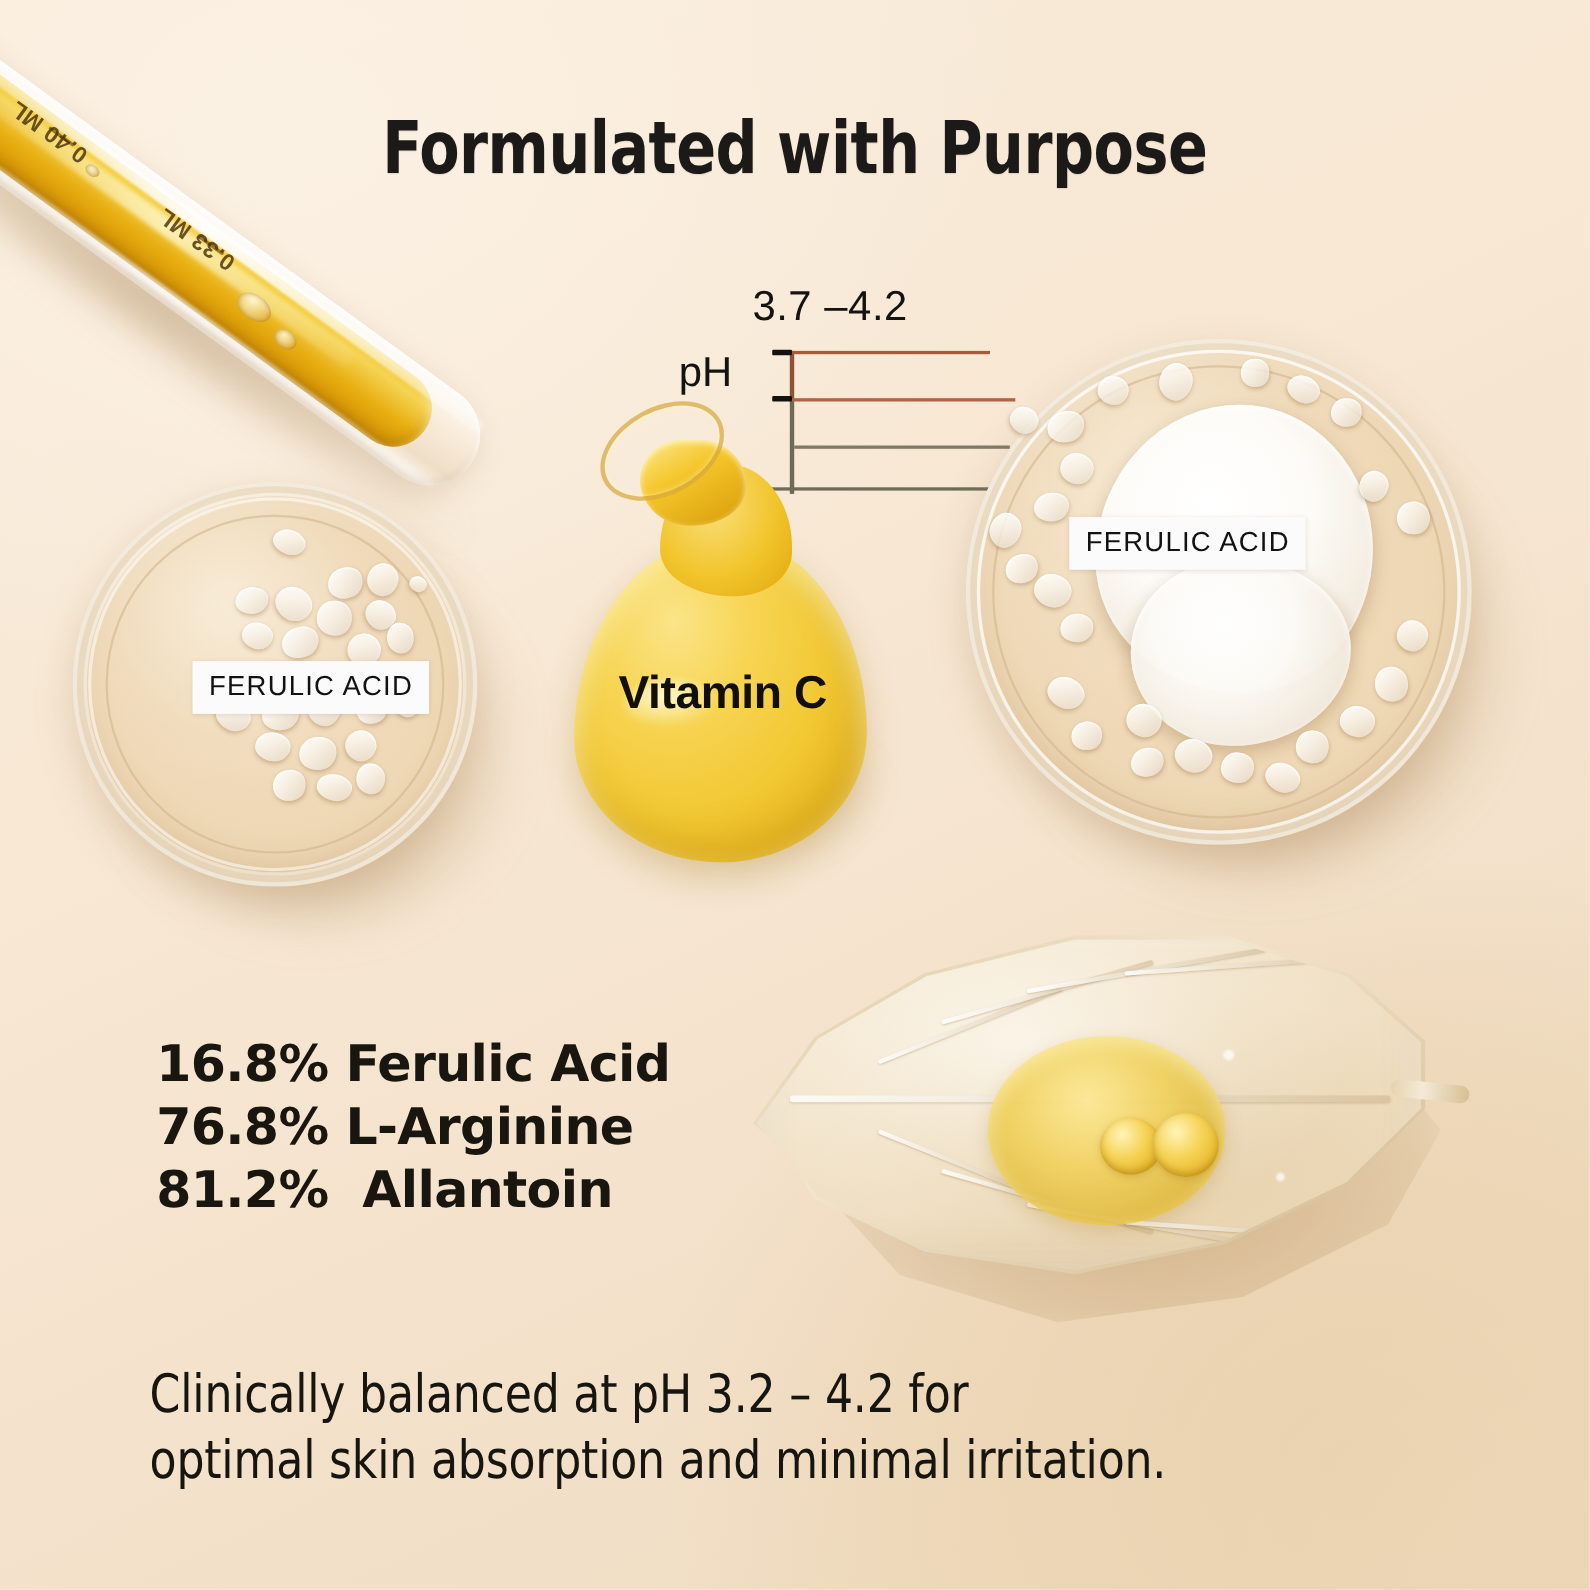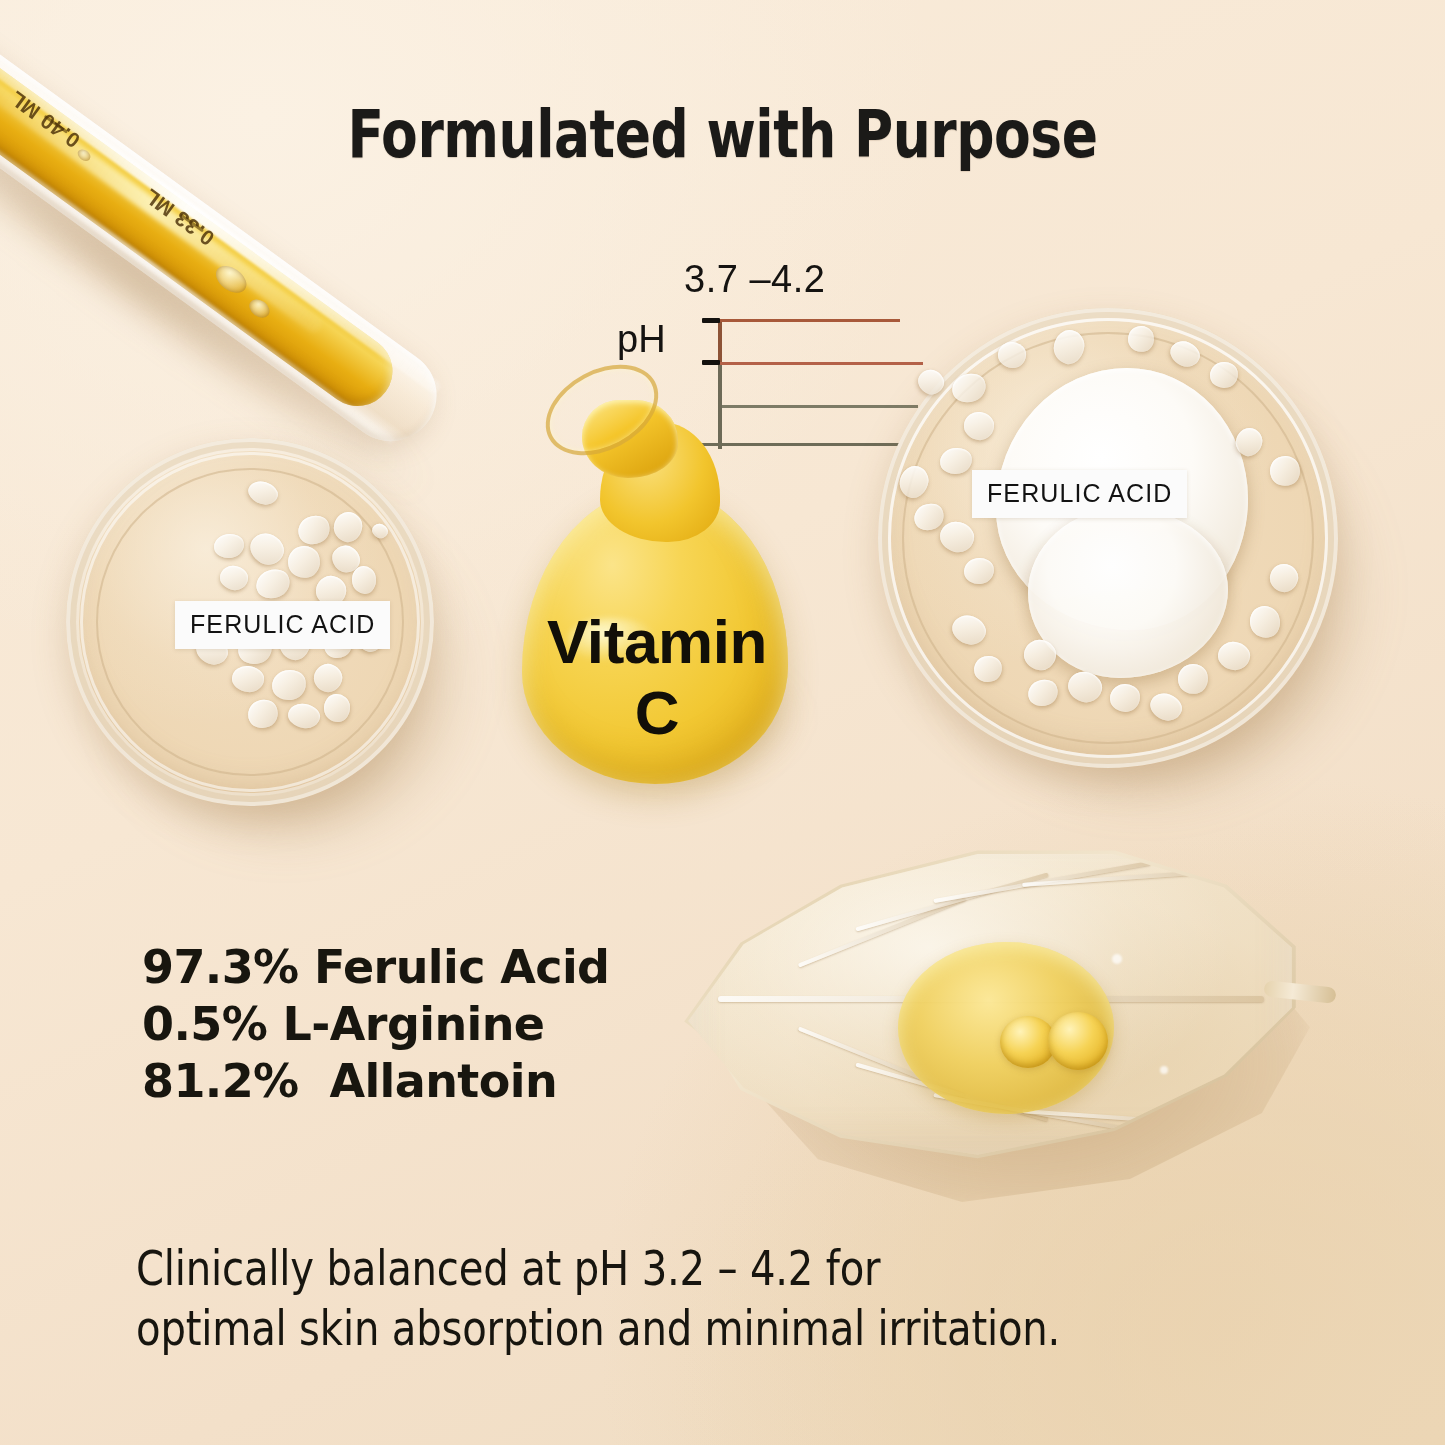--- a/index.html
+++ b/index.html
@@ -139,21 +139,21 @@
     box-shadow:inset 0 2px 6px rgba(255,252,210,0.8);
   }
   .vc-ring{
     position:absolute;left:34px;top:-36px;width:112px;height:72px;
     border:4px solid rgba(214,168,58,0.70);border-radius:50%;
     transform:rotate(-28deg);
     box-shadow:inset 0 0 6px rgba(255,248,200,0.6);
   }
   .vc-label{
     position:absolute;left:18px;top:200px;width:262px;text-align:center;
-    font-weight:bold;font-size:62px;color:#120f08;letter-spacing:-0.4px;
+    font-weight:bold;font-size:42px;color:#120f08;letter-spacing:-0.4px;
   }
   .vc-shadow{position:absolute;left:60px;top:250px;width:230px;height:120px;border-radius:50%;
     background:radial-gradient(ellipse,rgba(168,126,70,0.38),rgba(168,126,70,0) 72%);filter:blur(16px);}
 
   
   .ph-range{position:absolute;left:684px;top:258px;font-size:38px;color:#151311;letter-spacing:0.5px;}
   .ph-word{position:absolute;left:617px;top:318px;font-size:38px;color:#151311;}
   .ph-vert{position:absolute;background:#8d5336;}
   .ph-vert2{position:absolute;background:#6d6a57;}
   .ph-line{position:absolute;height:3px;}
@@ -362,22 +362,22 @@
       <div class="leaf-pool"></div>
       <div class="leaf-bub" style="left:318px;top:182px;width:56px;height:52px;"></div>
       <div class="leaf-bub" style="left:366px;top:178px;width:60px;height:58px;"></div>
       <div class="sparkle" style="left:430px;top:120px;width:10px;height:10px;"></div>
       <div class="sparkle" style="left:478px;top:232px;width:8px;height:8px;"></div>
     </div>
     <div class="leaf-stem"></div>
   </div>
 
   <div class="ing">
-    <div>97.3% Ferulic Acid</div>
-    <div>0.5% L-Arginine</div>
+    <div>16.8% Ferulic Acid</div>
+    <div>76.8% L-Arginine</div>
     <div>81.2%  Allantoin</div>
   </div>
 
   <div class="caption">
     <div>Clinically balanced at pH 3.2 – 4.2 for</div>
     <div>optimal skin absorption and minimal irritation.</div>
   </div>
 
 </div>
 

